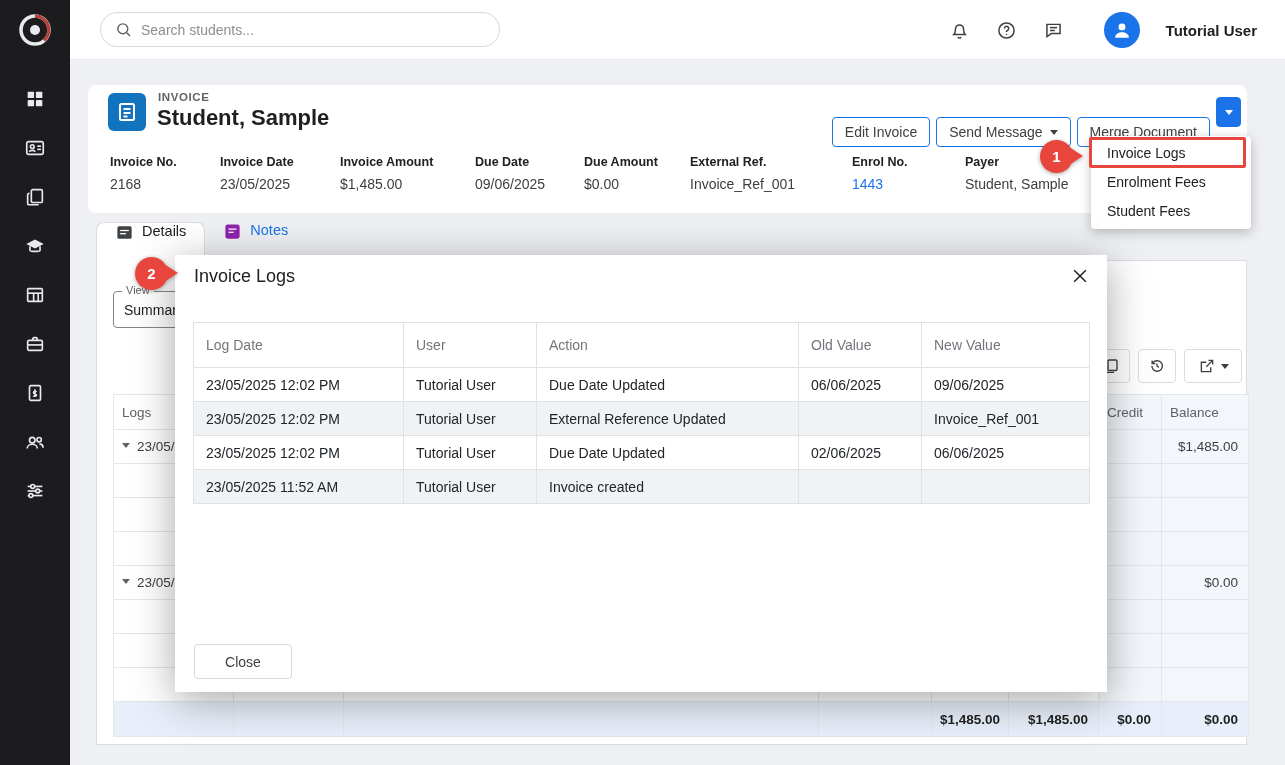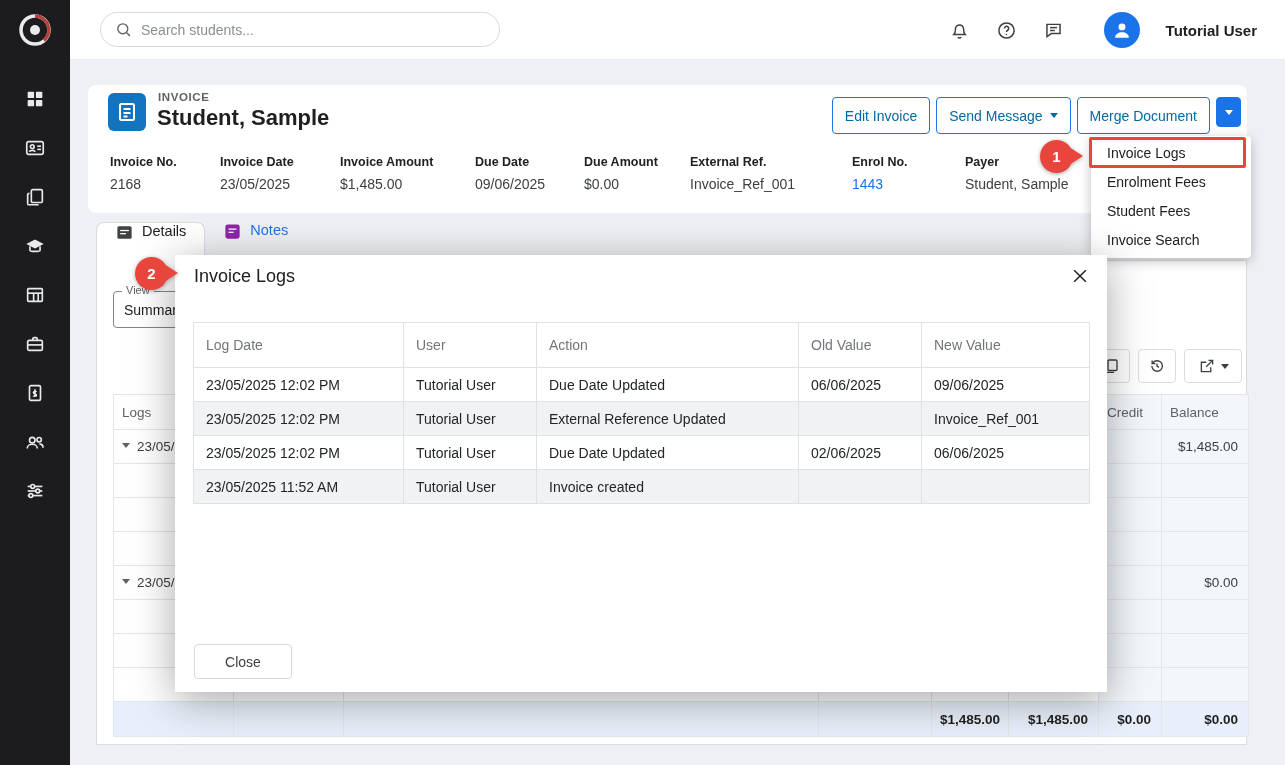--- a/index.html
+++ b/index.html
@@ -27,21 +27,21 @@
   .avatar svg { width:22px; height:22px; }
   .user-name { font-weight:700; font-size:15px; color:#202124; }
 
   
   .invoice-card { position:absolute; left:88px; top:85px; width:1159px; height:128px; background:#fff; border-radius:8px; z-index:3; }
   .inv-icon { position:absolute; left:20px; top:8px; width:38px; height:38px; background:#1273bf; border-radius:6px; display:flex; align-items:center; justify-content:center; }
   .inv-icon svg { width:24px; height:24px; }
   .inv-kicker { position:absolute; left:70px; top:6px; font-size:11.5px; font-weight:700; letter-spacing:.6px; color:#5f6368; }
   .inv-title { position:absolute; left:69px; top:20px; font-size:22px; font-weight:700; color:#1f1f1f; }
   .inv-actions { position:absolute; right:6px; top:12px; display:flex; gap:6px; }
-  .btn-outline { height:37px; border:1px solid #1a73e8; color:#0369a1; background:#fff; border-radius:4px; font-size:14px; padding:0 12px; cursor:pointer; display:flex; align-items:center; gap:7px; font-family:"Liberation Sans", sans-serif; }
+  .btn-outline { height:30px; border:1px solid #1a73e8; color:#404040; background:#fff; border-radius:4px; font-size:14px; padding:0 12px; cursor:pointer; display:flex; align-items:center; gap:7px; font-family:"Liberation Sans", sans-serif;margin-top:20px; }
   .btn-solid { width:25px; height:30px; background:#1a73e8; border:1px solid #1a73e8; border-radius:4px; cursor:pointer; display:flex; align-items:center; justify-content:center; }
   .caret { width:0; height:0; border:4px solid transparent; border-top:5px solid currentColor; margin-top:4px; }
   .caret-white { color:#fff; border-top-color:#fff; }
   .field { position:absolute; top:70px; }
   .f-label { font-size:12.5px; font-weight:700; color:#202124; }
   .f-value { font-size:14px; color:#3c4043; margin-top:7px; }
   .f-value.link { color:#1a73e8; cursor:pointer; }
   .f1{left:22px}.f2{left:132px}.f3{left:252px}.f4{left:387px}.f5{left:496px}.f6{left:602px}.f7{left:764px}.f8{left:877px}
 
   
@@ -441,21 +441,20 @@
           <td class="num">$0.00</td>
         </tr>
       </tbody>
     </table>
   </section>
 
   <div class="send-menu">
     <div class="menu-item">Invoice Logs</div>
     <div class="menu-item">Enrolment Fees</div>
     <div class="menu-item">Student Fees</div>
-    <div class="menu-item">Invoice Search</div>
   </div>
   <div class="highlight-box"></div>
 
   <div class="modal">
     <div class="modal-title">Invoice Logs</div>
     <div class="modal-close">
       <svg viewBox="0 0 24 24" fill="none" stroke="currentColor" stroke-width="1.8">
           <line x1="5" y1="5" x2="19" y2="19"></line>
           <line x1="19" y1="5" x2="5" y2="19"></line>
         </svg>

